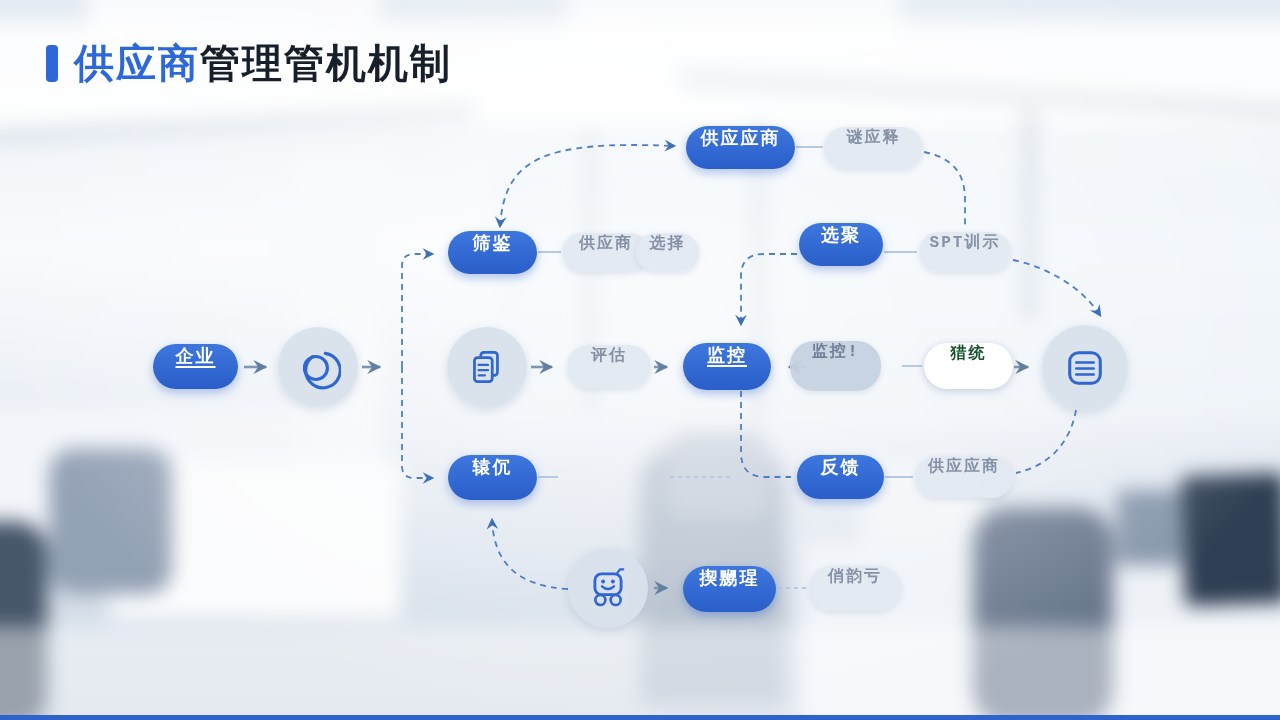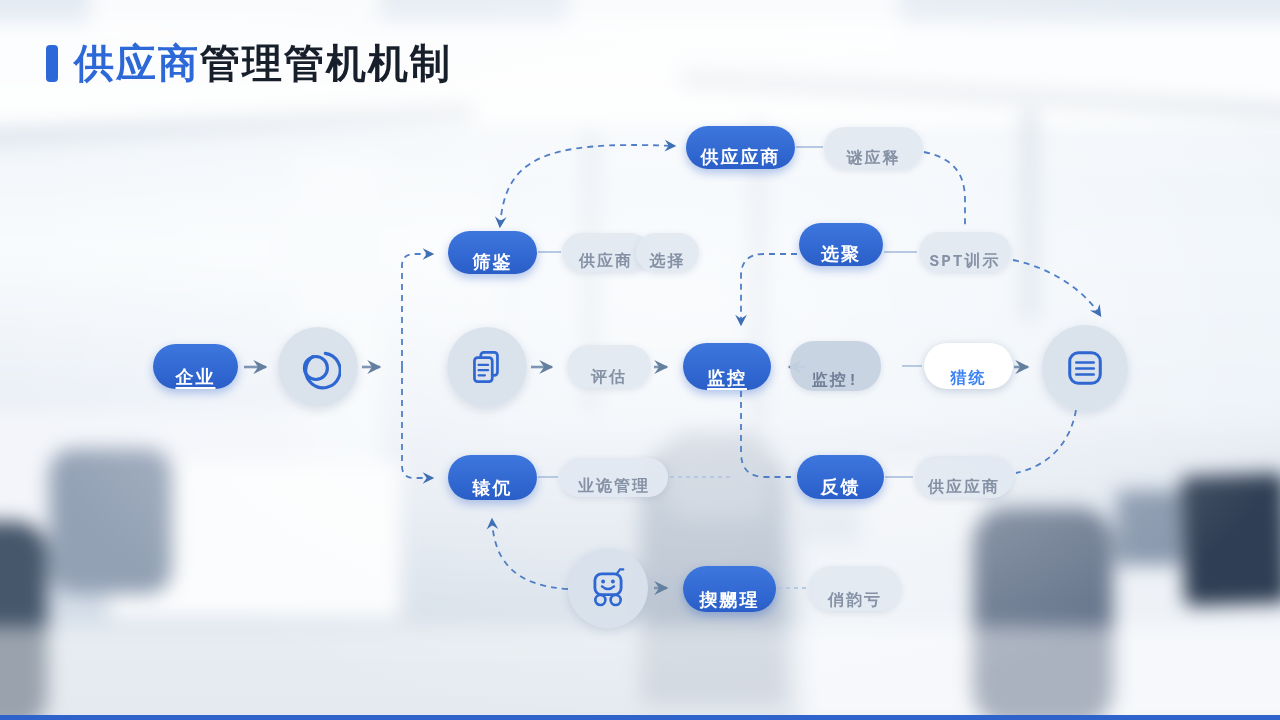--- a/index.html
+++ b/index.html
@@ -37,28 +37,28 @@
   .wash{position:absolute;inset:0;background:radial-gradient(ellipse at 52% 42%,
         rgba(255,255,255,.62) 0%,rgba(255,255,255,.28) 44%,rgba(255,255,255,0) 72%);}
 
   
   .title-bar{position:absolute;left:46px;top:45px;width:12px;height:37px;border-radius:4px;background:#2d68d8;}
   .title{position:absolute;left:74px;top:36px;font-size:40px;font-weight:800;letter-spacing:2px;
          color:#171f2b;white-space:nowrap;}
   .title .hl{color:#2d68d8;}
 
   
-  .pill{position:absolute;display:flex;align-items:flex-end;justify-content:center;
+  .pill{position:absolute;display:flex;align-items:flex-start;justify-content:center;
         border-radius:24px;font-weight:700;letter-spacing:2px;white-space:nowrap;}
   .pill.blue{background:linear-gradient(180deg,#3d77de,#2a5ec8);color:#fff;font-size:18px;
         box-shadow:0 4px 10px rgba(43,95,201,.35);}
   .pill.gray{background:rgba(226,232,241,.92);color:#8591a5;font-size:16px;font-weight:600;
         box-shadow:0 2px 6px rgba(120,140,170,.20);}
   .pill.graydark{background:rgba(198,210,226,.95);color:#6f7e96;}
-  .pill.white{background:#ffffff;color:#3b82f6;box-shadow:0 2px 8px rgba(110,130,165,.35);}
+  .pill.white{background:#ffffff;color:#14532d;box-shadow:0 2px 8px rgba(110,130,165,.35);}
   .pill .u{text-decoration:underline;text-underline-offset:4px;text-decoration-thickness:1.5px;}
 
   .circle{position:absolute;border-radius:50%;background:rgba(216,224,235,.95);
           display:flex;align-items:center;justify-content:center;
           box-shadow:0 3px 10px rgba(120,140,170,.25);}
 
   svg.overlay{position:absolute;left:0;top:0;width:1280px;height:720px;pointer-events:none;}
 
   .footer-bar{position:absolute;left:0;bottom:0;width:100%;height:5px;background:#2e63cc;}
 </style>
@@ -202,23 +202,20 @@
   <div class="circle" style="left:1042px;top:325px;width:86px;height:86px;">
     <svg width="48" height="48" viewBox="0 0 44 44">
       <rect x="8" y="8" width="28" height="28" rx="8" fill="none" stroke="#2f67d2" stroke-width="2.8"></rect>
       <path d="M14,17 h16 M14,22.5 h16 M14,28 h16" stroke="#2f67d2" stroke-width="2.4" stroke-linecap="round"></path>
     </svg>
   </div>
 
   <div class="pill blue" style="left:448px;top:455px;width:89px;height:45px;">
     <span>辕伔</span>
     </div>
-  <div class="pill gray" style="left:560px;top:458px;width:108px;height:39px;">
-    <span>业诡管理</span>
-    </div>
   <div class="pill blue" style="left:797px;top:455px;width:87px;height:44px;">
     <span>反馈</span>
     </div>
   <div class="pill gray" style="left:915px;top:456px;width:98px;height:42px;">
     <span>供应应商</span>
     </div>
 
   <div class="circle" style="left:568px;top:548px;width:80px;height:80px;">
     <svg width="48" height="48" viewBox="0 0 44 44">
       <rect x="10" y="9" width="24" height="19" rx="6" fill="none" stroke="#2f67d2" stroke-width="2.6"></rect>

